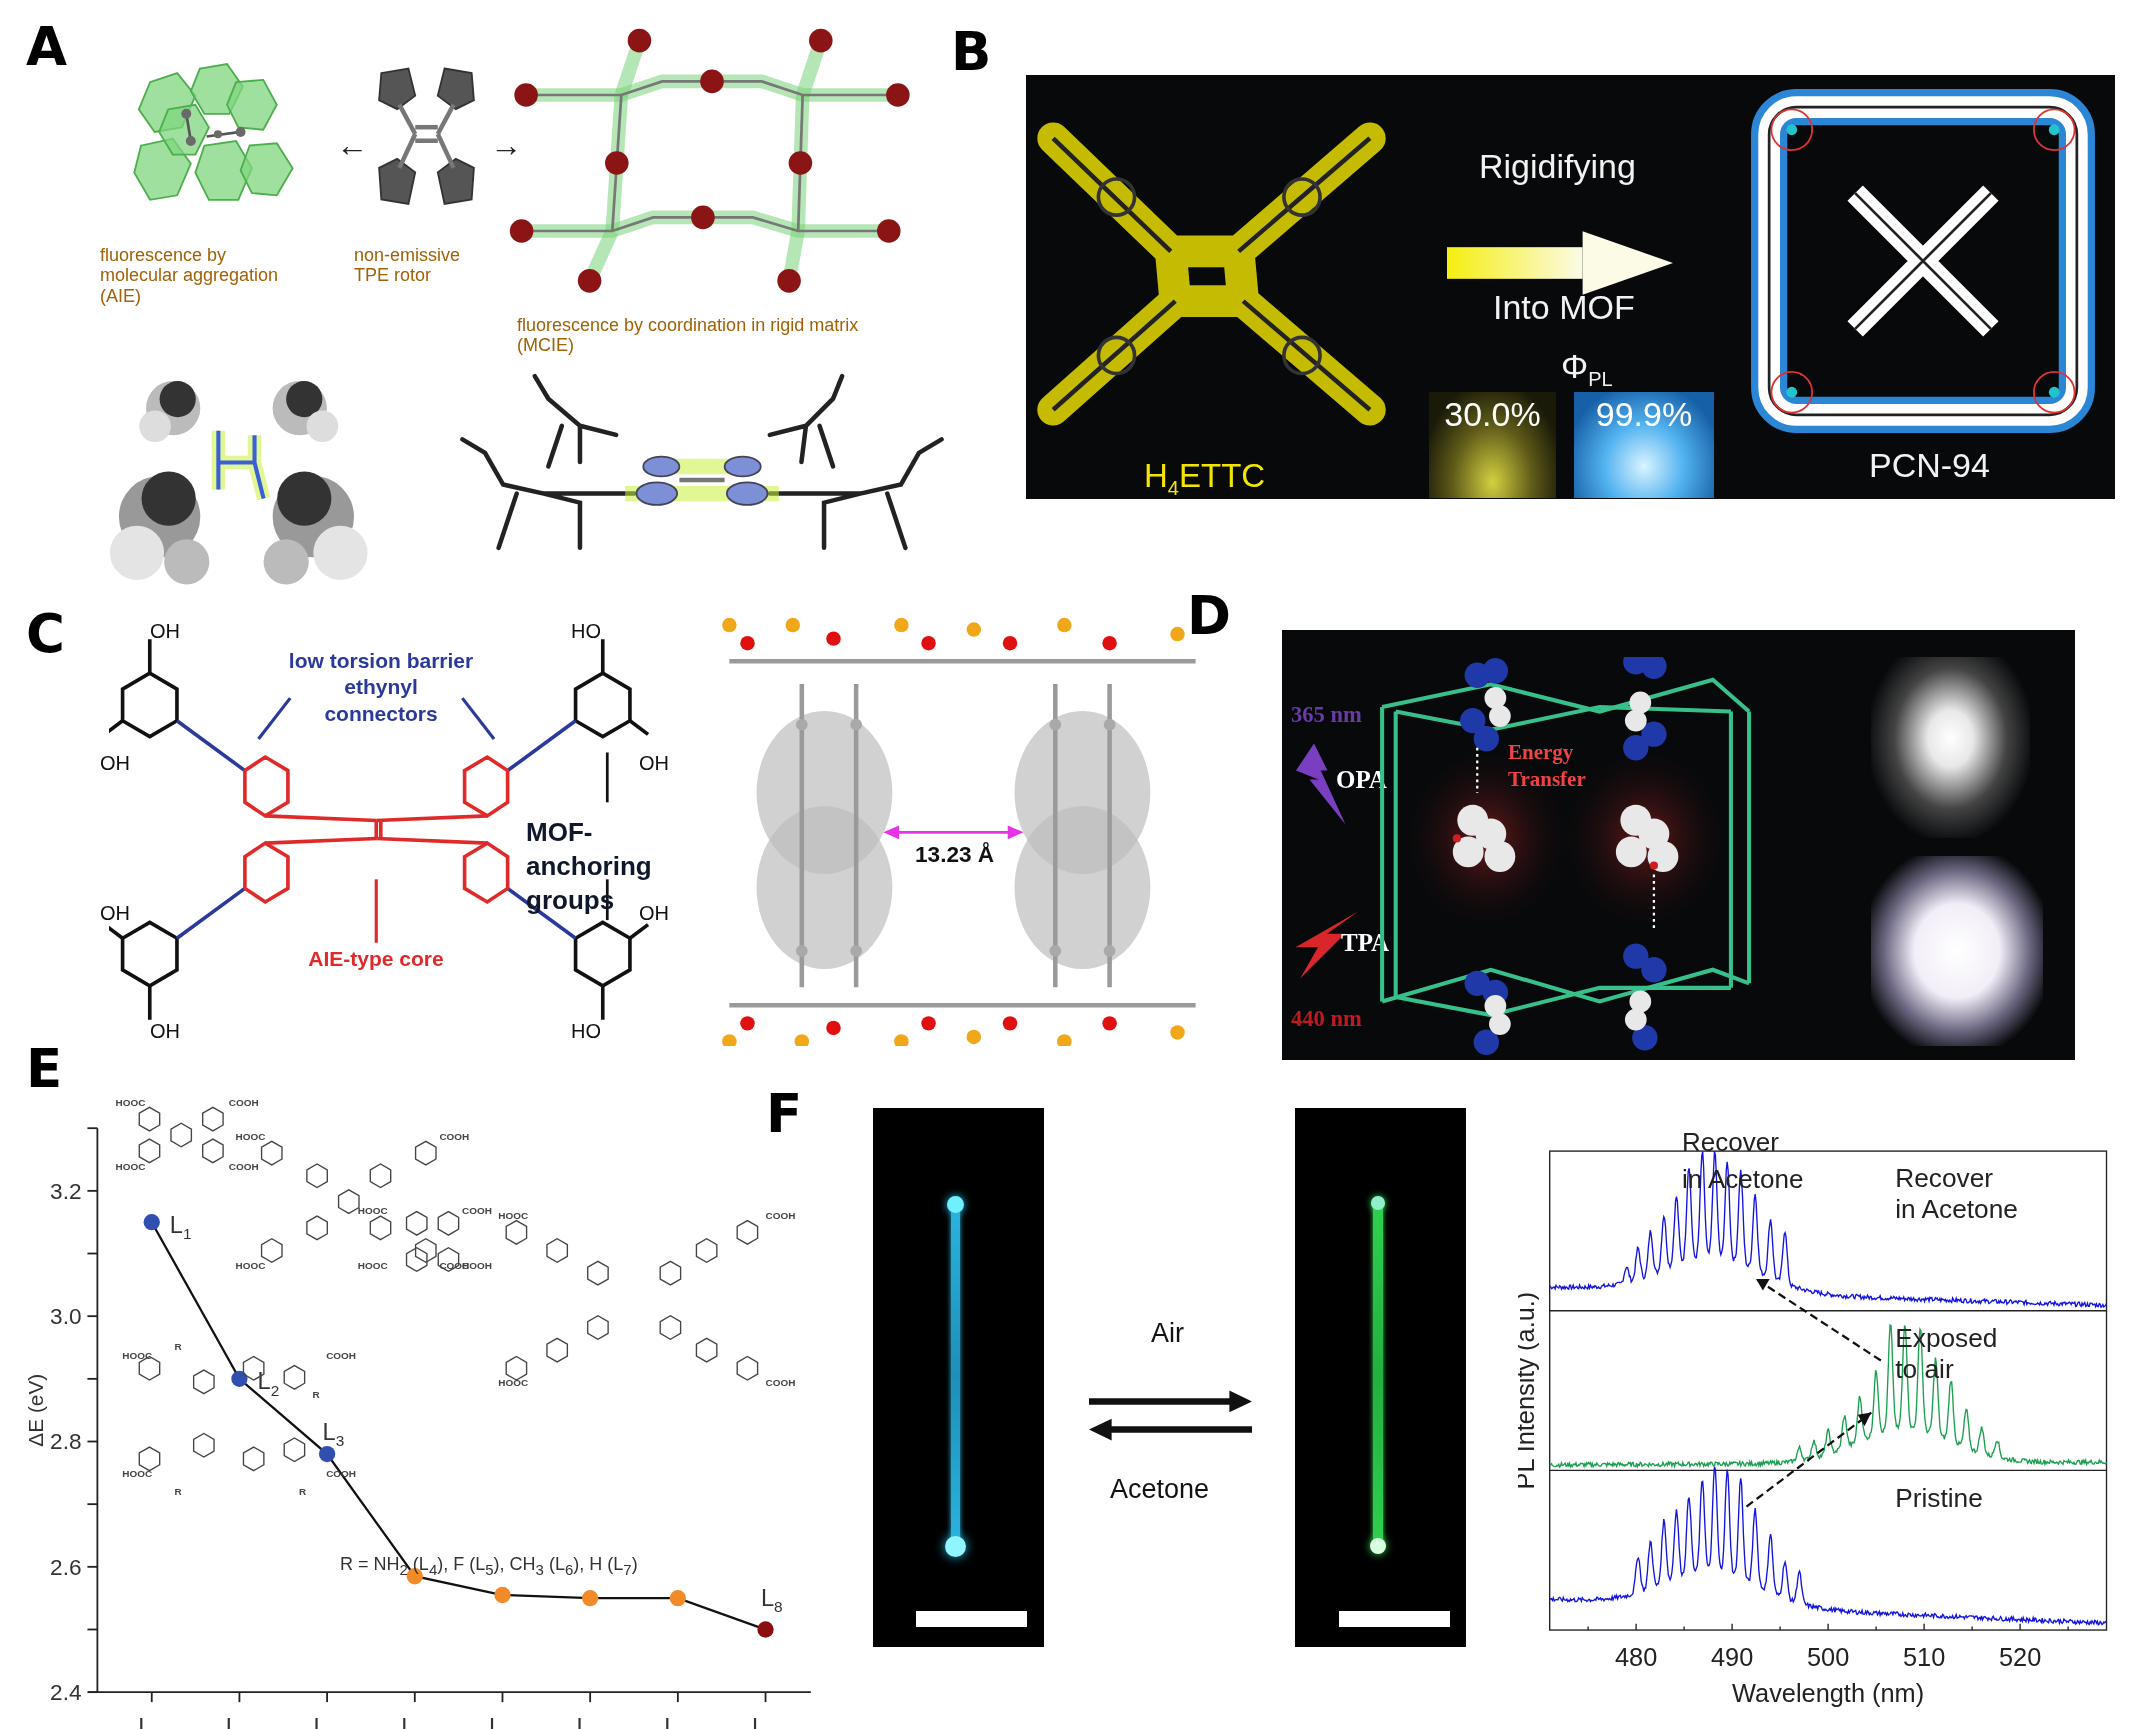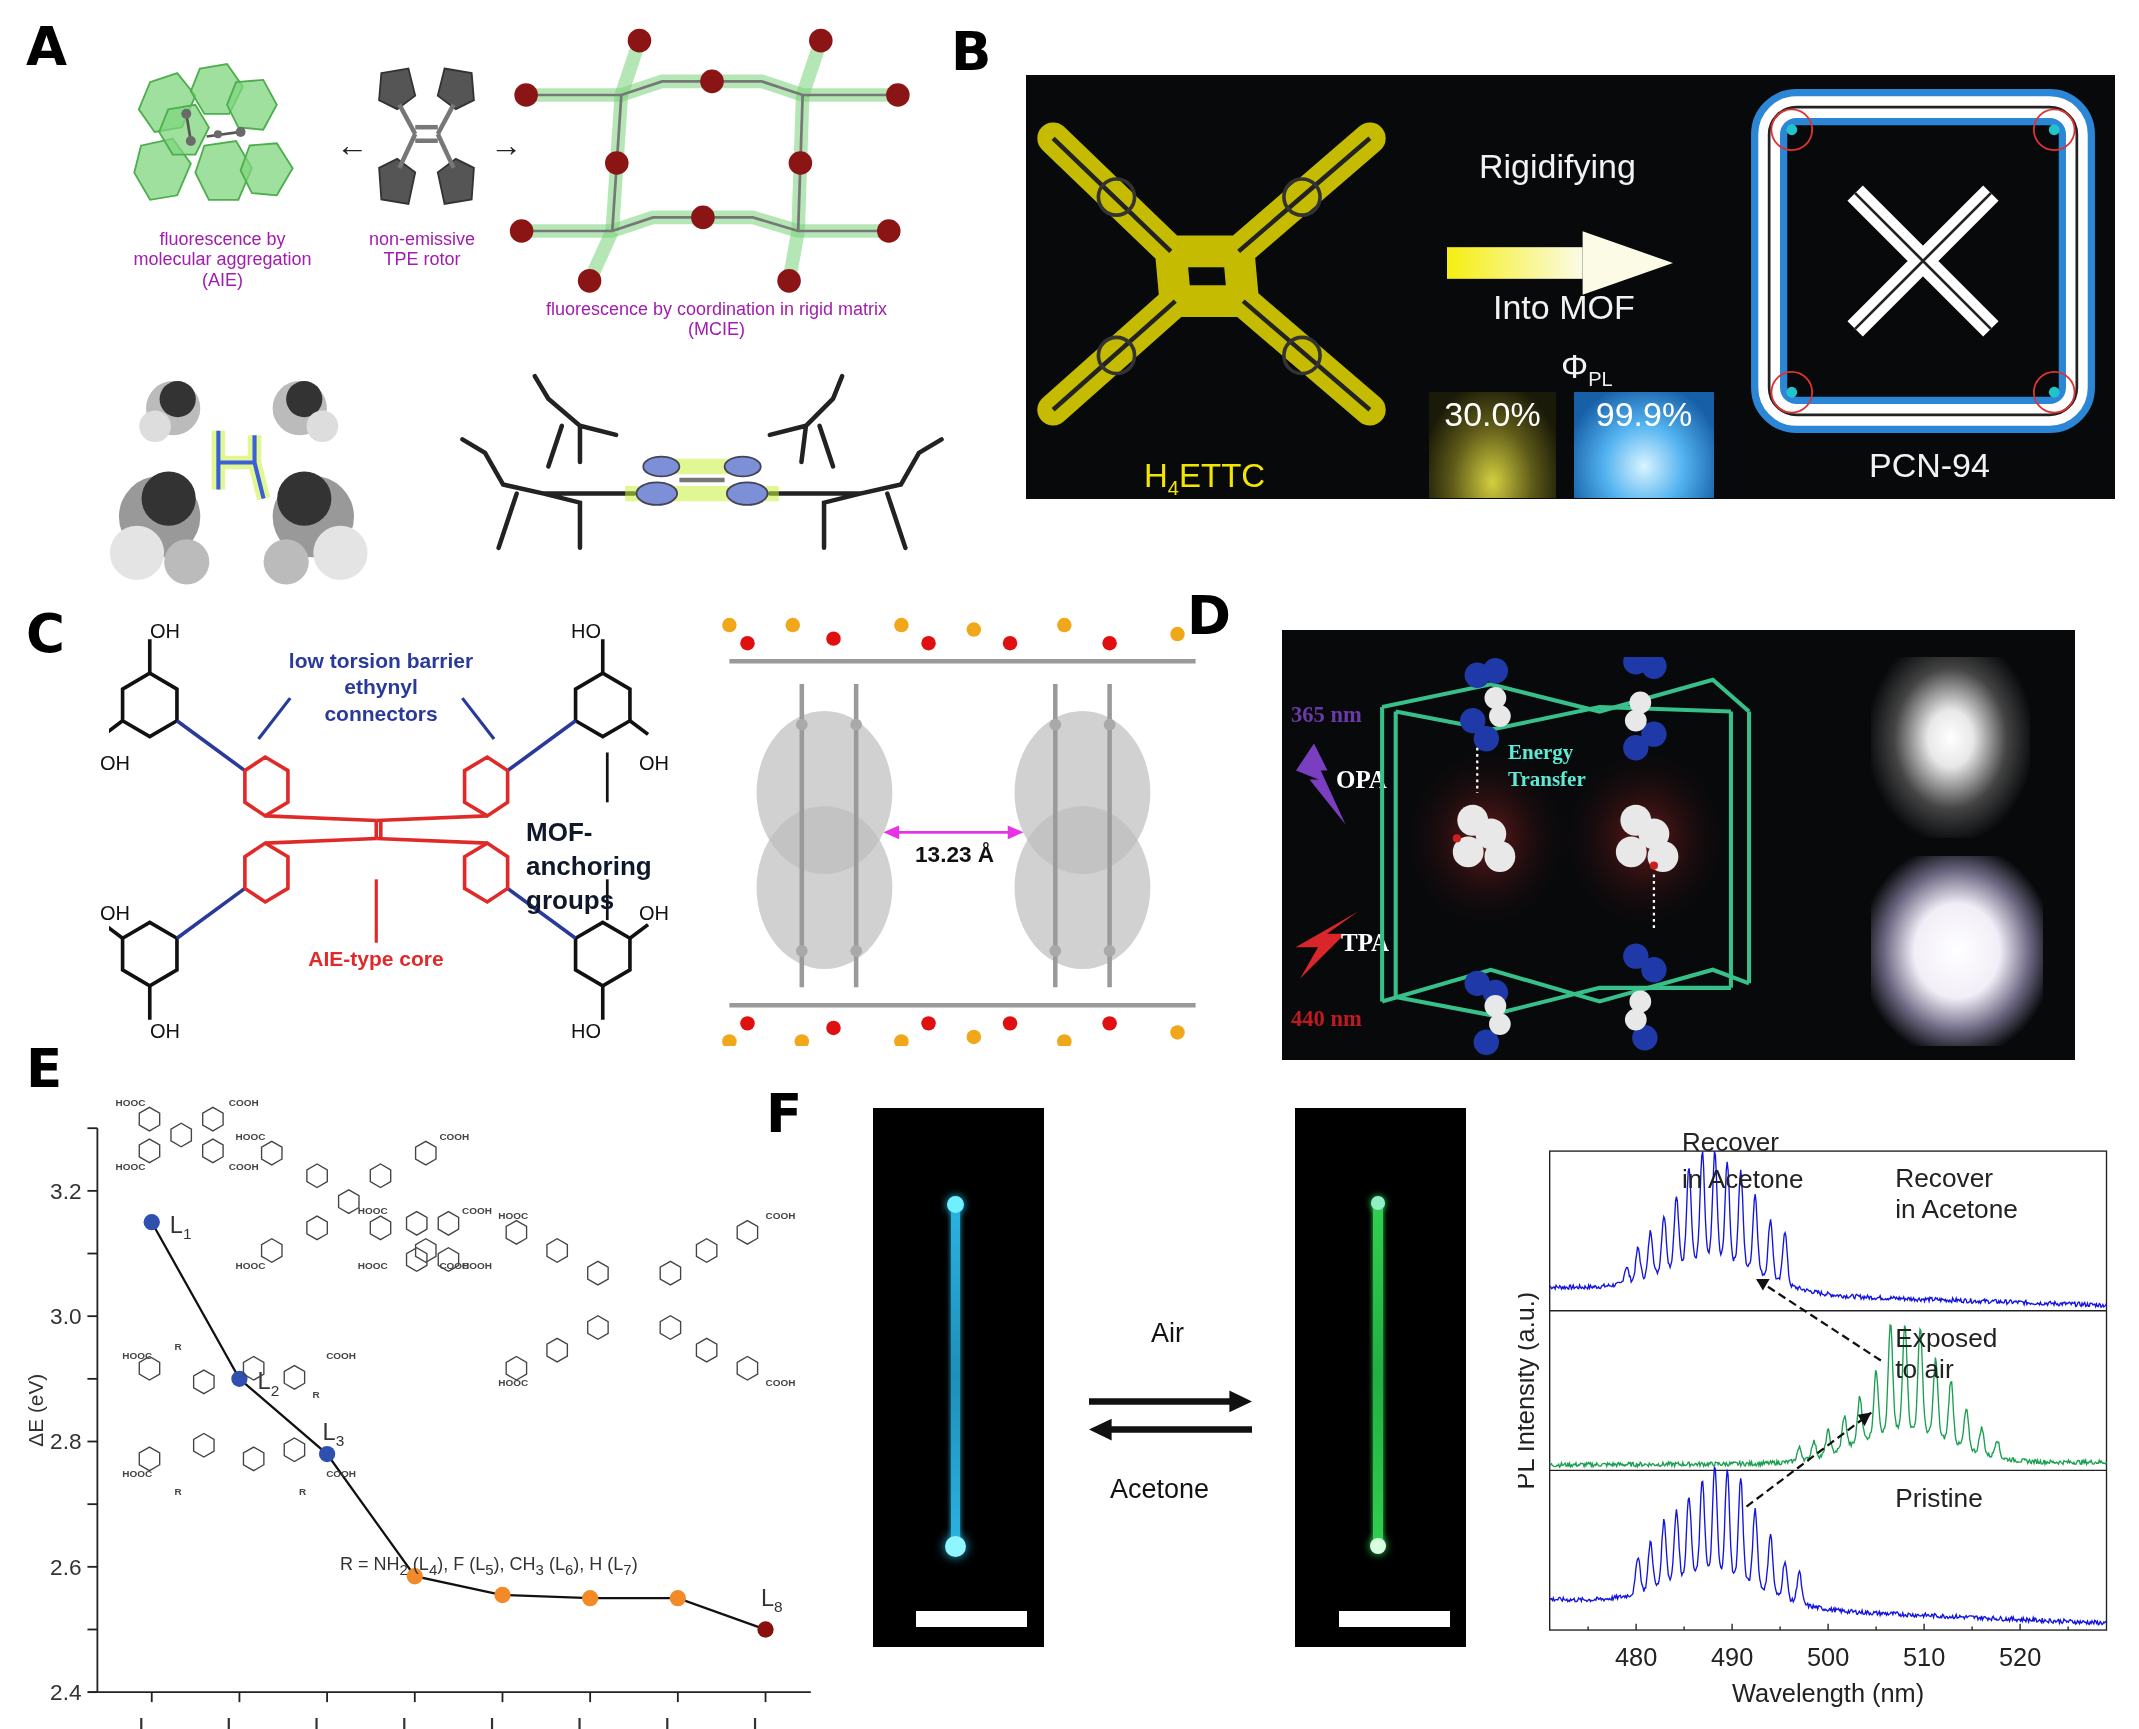--- a/index.html
+++ b/index.html
@@ -1,19 +1,19 @@
 <!DOCTYPE html>
 <html style="font-size:7.2px"><head>
 <meta charset="utf-8">
 <style>
   html,body{margin:0;padding:0;background:#fff;}
   body{width:2140px;height:1730px;position:relative;overflow:hidden;font-family:"Liberation Sans",sans-serif;color:#111;}
   .abs{position:absolute;}
   .panel-letter{position:absolute;font-family:"DejaVu Sans",sans-serif;font-weight:bold;font-size:53px;color:#000;line-height:1;}
-  .cap{position:absolute;font-family:"Liberation Sans",sans-serif;color:#a21caf;text-align:center;line-height:1.15;}
+  .cap{position:absolute;font-family:"Liberation Sans",sans-serif;color:#a16207;line-height:1.15;margin-top:16px;}
   svg{display:block;}
   .dark{background:#07090b;}
 </style>
 </head>
 <body>
 
 <div class="panel-letter" style="left:26px;top:20px;">A</div>
 
 <div class="abs" style="left:82px;top:22.6px;width:897px;height:566px;">
 
@@ -426,21 +426,21 @@
       </g>
     <g fill="#cc2020">
         <circle cx="205" cy="400" r="9"></circle>
         <circle cx="640" cy="460" r="9"></circle>
       </g>
     <g stroke="#fff" stroke-width="5" stroke-dasharray="6,8">
         <line x1="250" y1="200" x2="250" y2="300"></line>
         <line x1="640" y1="480" x2="640" y2="600"></line>
       </g>
   </svg>
-  <div class="abs" style="left:226px;top:109px;font-family:'Liberation Serif',serif;font-weight:bold;font-size:21px;color:#5eead4;line-height:1.3;">
+  <div class="abs" style="left:226px;top:109px;font-family:'Liberation Serif',serif;font-weight:bold;font-size:21px;color:#ef4444;line-height:1.3;">
     <div>Energy</div>
     <div>Transfer</div>
   </div>
 
   <div class="abs" style="left:589px;top:27px;width:159px;height:181px;background:radial-gradient(ellipse at 50% 45%,#ffffff 0%,#e8e8e8 20%,#444 50%,#07090b 75%);"></div>
   <div class="abs" style="left:589px;top:226px;width:172px;height:190px;background:radial-gradient(ellipse at 50% 50%,#ffffff 0%,#f2eef8 35%,#6b6680 60%,#07090b 80%);"></div>
 </div>
 
 <div class="panel-letter" style="left:26px;top:1042px;">E</div>
 

